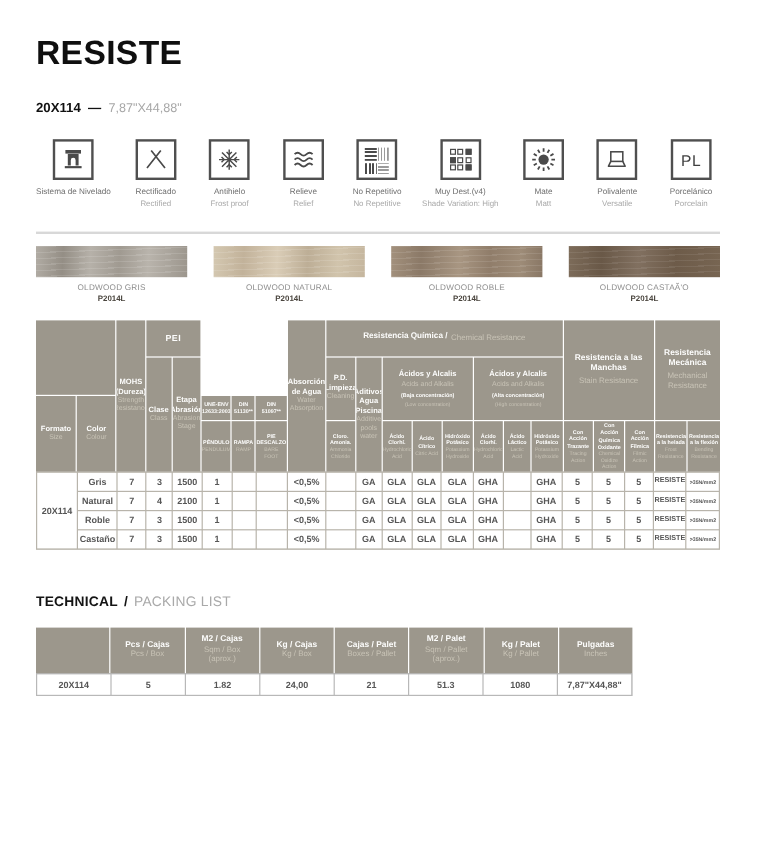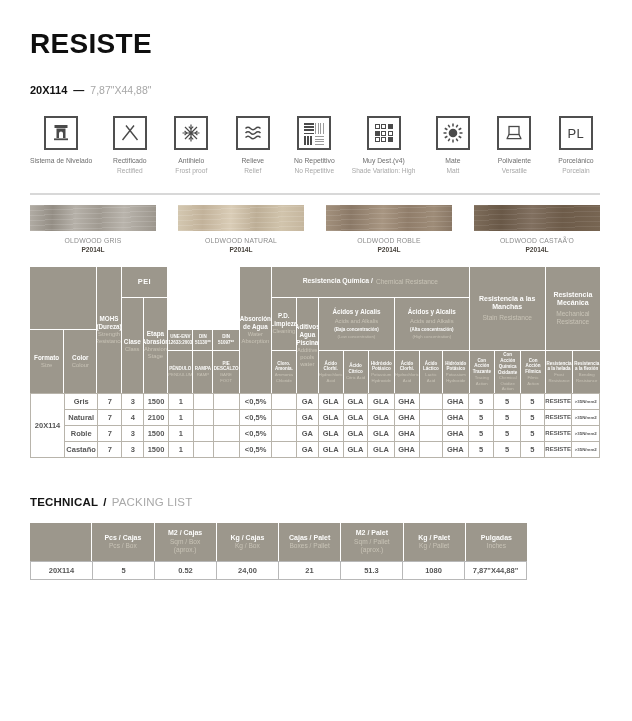--- a/index.html
+++ b/index.html
@@ -470,21 +470,21 @@
           <span class="hen">Kg / Pallet</span>
         </div>
       <div class="hc">
           <span class="hes">Pulgadas</span>
           <span class="hen">Inches</span>
         </div>
     </div>
     <div class="pdata">
       <div class="dc">20X114</div>
       <div class="dc">5</div>
-      <div class="dc">0.52</div>
+      <div class="dc">1.82</div>
       <div class="dc">24,00</div>
       <div class="dc">21</div>
       <div class="dc">51.3</div>
       <div class="dc">1080</div>
       <div class="dc">7,87"X44,88"</div>
     </div>
   </div>
 
 </div>
 

